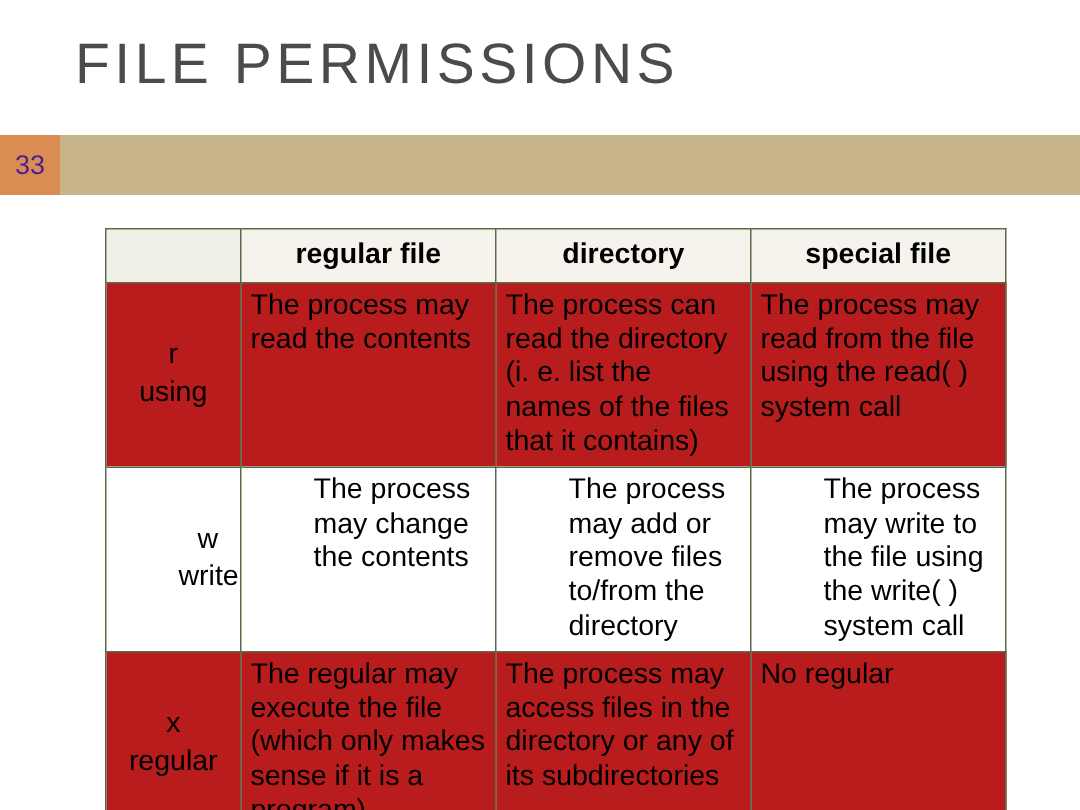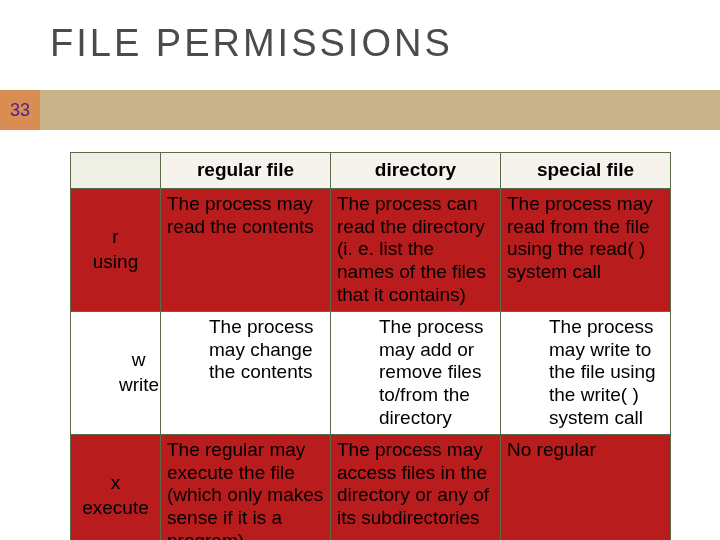--- a/index.html
+++ b/index.html
@@ -129,21 +129,21 @@
             <span>w</span><br>
             <span>write</span>
           </td>
           <td>The process may change the contents</td>
           <td>The process may add  or remove files to/from the directory</td>
           <td>The process may write to the file using the write( ) system call</td>
         </tr>
         <tr class="alt">
           <td class="rowhead">
             <span>x</span><br>
-            <span>execute</span>
+            <span>regular</span>
           </td>
           <td>The regular may execute the file (which only makes sense if it is a program)</td>
           <td>The process may access files in the directory or any of its subdirectories</td>
           <td>No regular</td>
         </tr>
       </tbody>
     </table>
   </div>
 
 </div>

